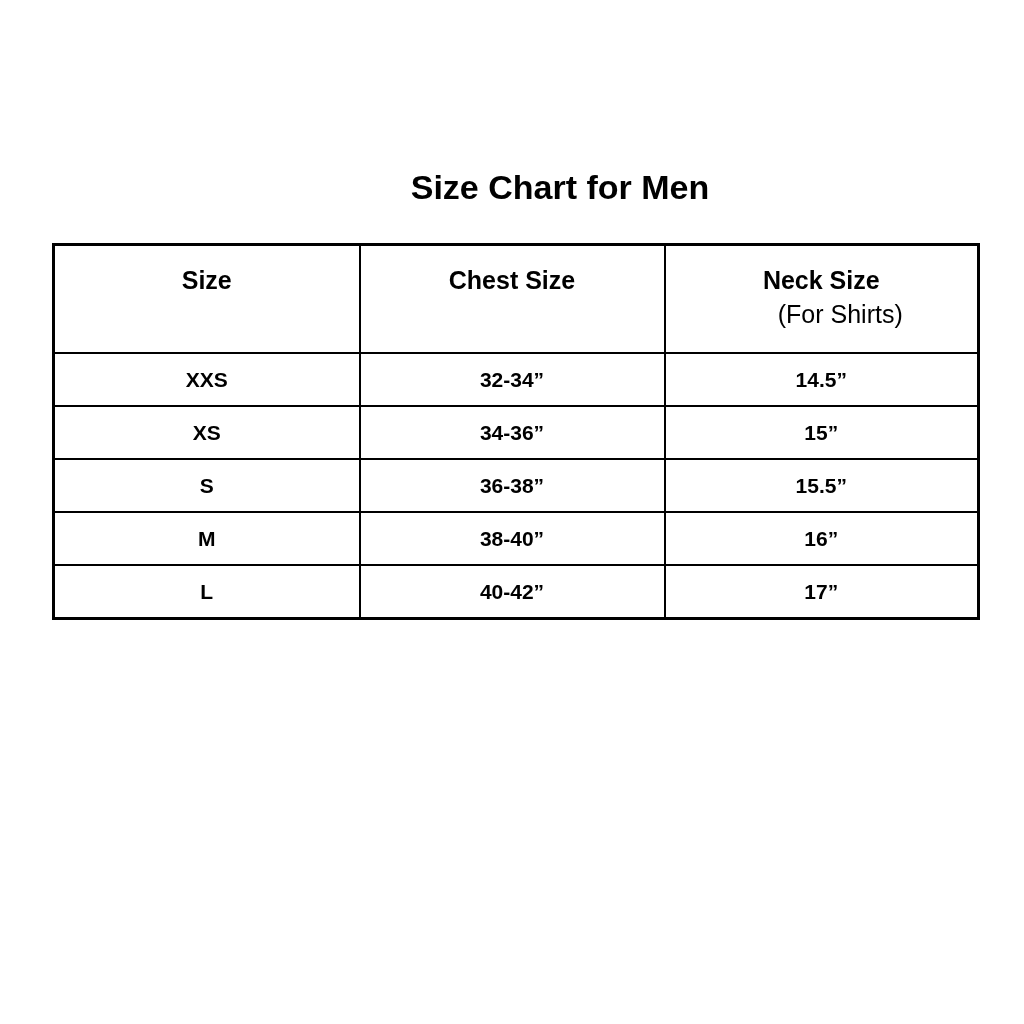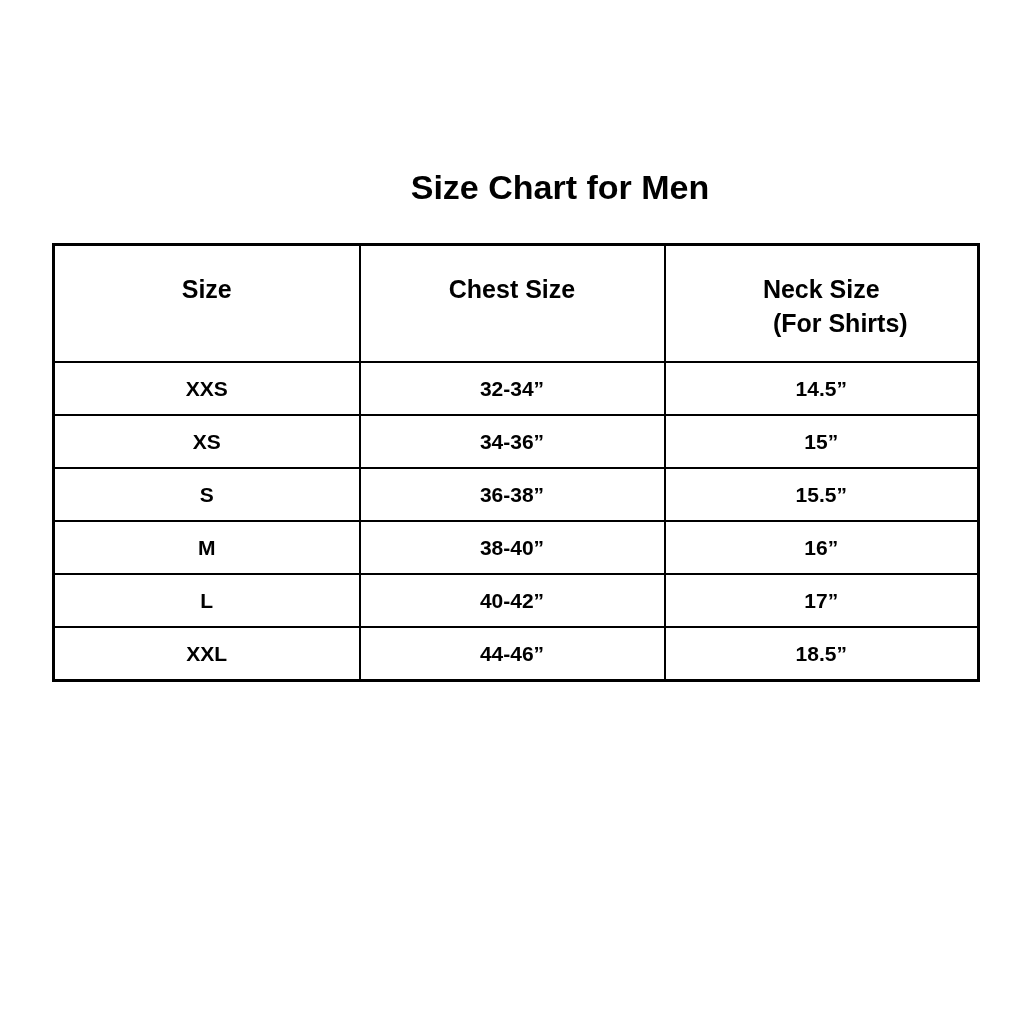--- a/index.html
+++ b/index.html
@@ -50,31 +50,31 @@
     font-weight: bold;
     color: #000000;
     background: #ffffff;
     padding: 0;
   }
   table.size-table th {
     height: 88px;
     vertical-align: top;
     font-size: 25px;
     line-height: 1.35;
-    padding-top: 27px;
+    padding-top: 18px;
   }
   table.size-table td {
     height: 51px;
     vertical-align: middle;
     font-size: 21px;
   }
   .hdr-sub {
     display: block;
     font-size: 25px;
-    font-weight: bold;
+    font-weight: normal;
     margin-left: 38px;
   }
   .hdr-sub:empty { display: none; }
 </style>
 </head>
 <body>
 
 <div class="page">
 
   <div class="chart-title">Size Chart for Men</div>
@@ -120,21 +120,16 @@
       <tr>
         <td>M</td>
         <td>38-40”</td>
         <td>16”</td>
       </tr>
       <tr>
         <td>L</td>
         <td>40-42”</td>
         <td>17”</td>
       </tr>
-      <tr>
-        <td>XXL</td>
-        <td>44-46”</td>
-        <td>18.5”</td>
-      </tr>
     </tbody>
   </table>
 
 </div>
 
 </body></html>

